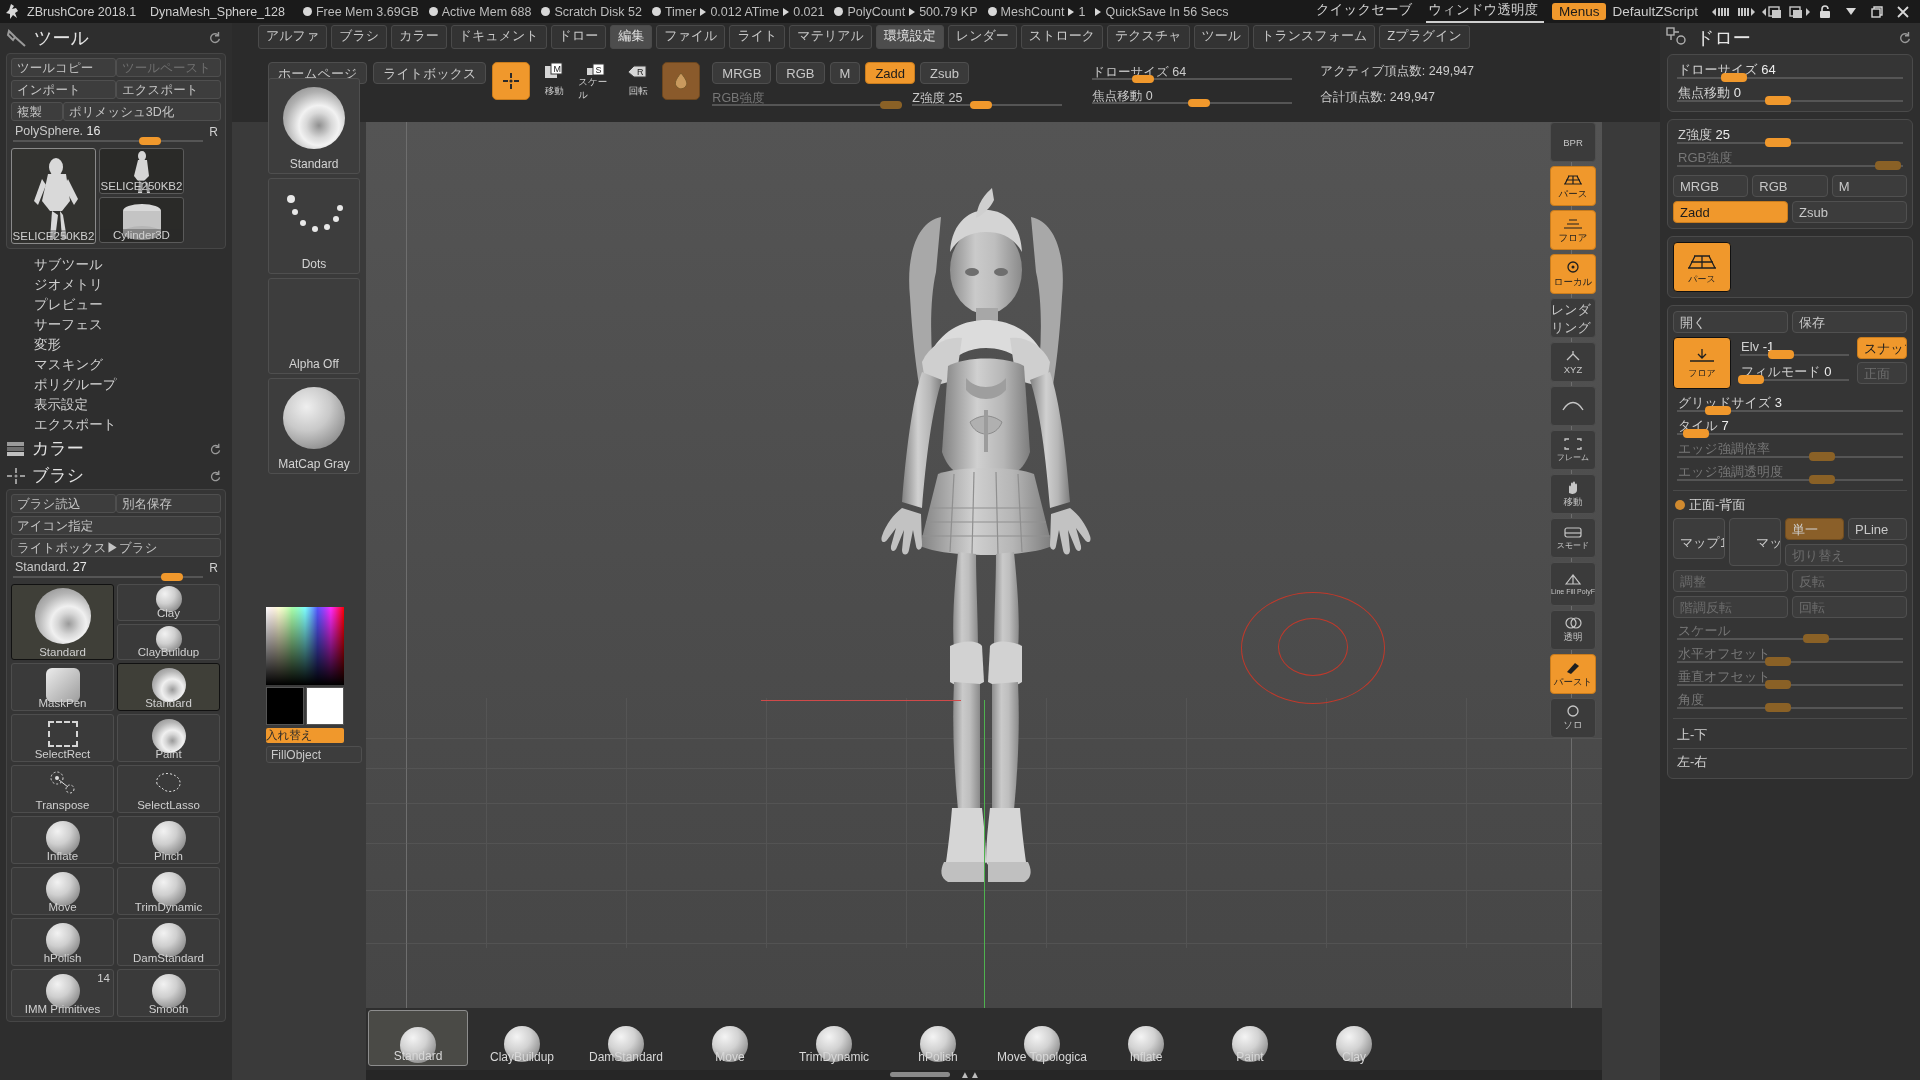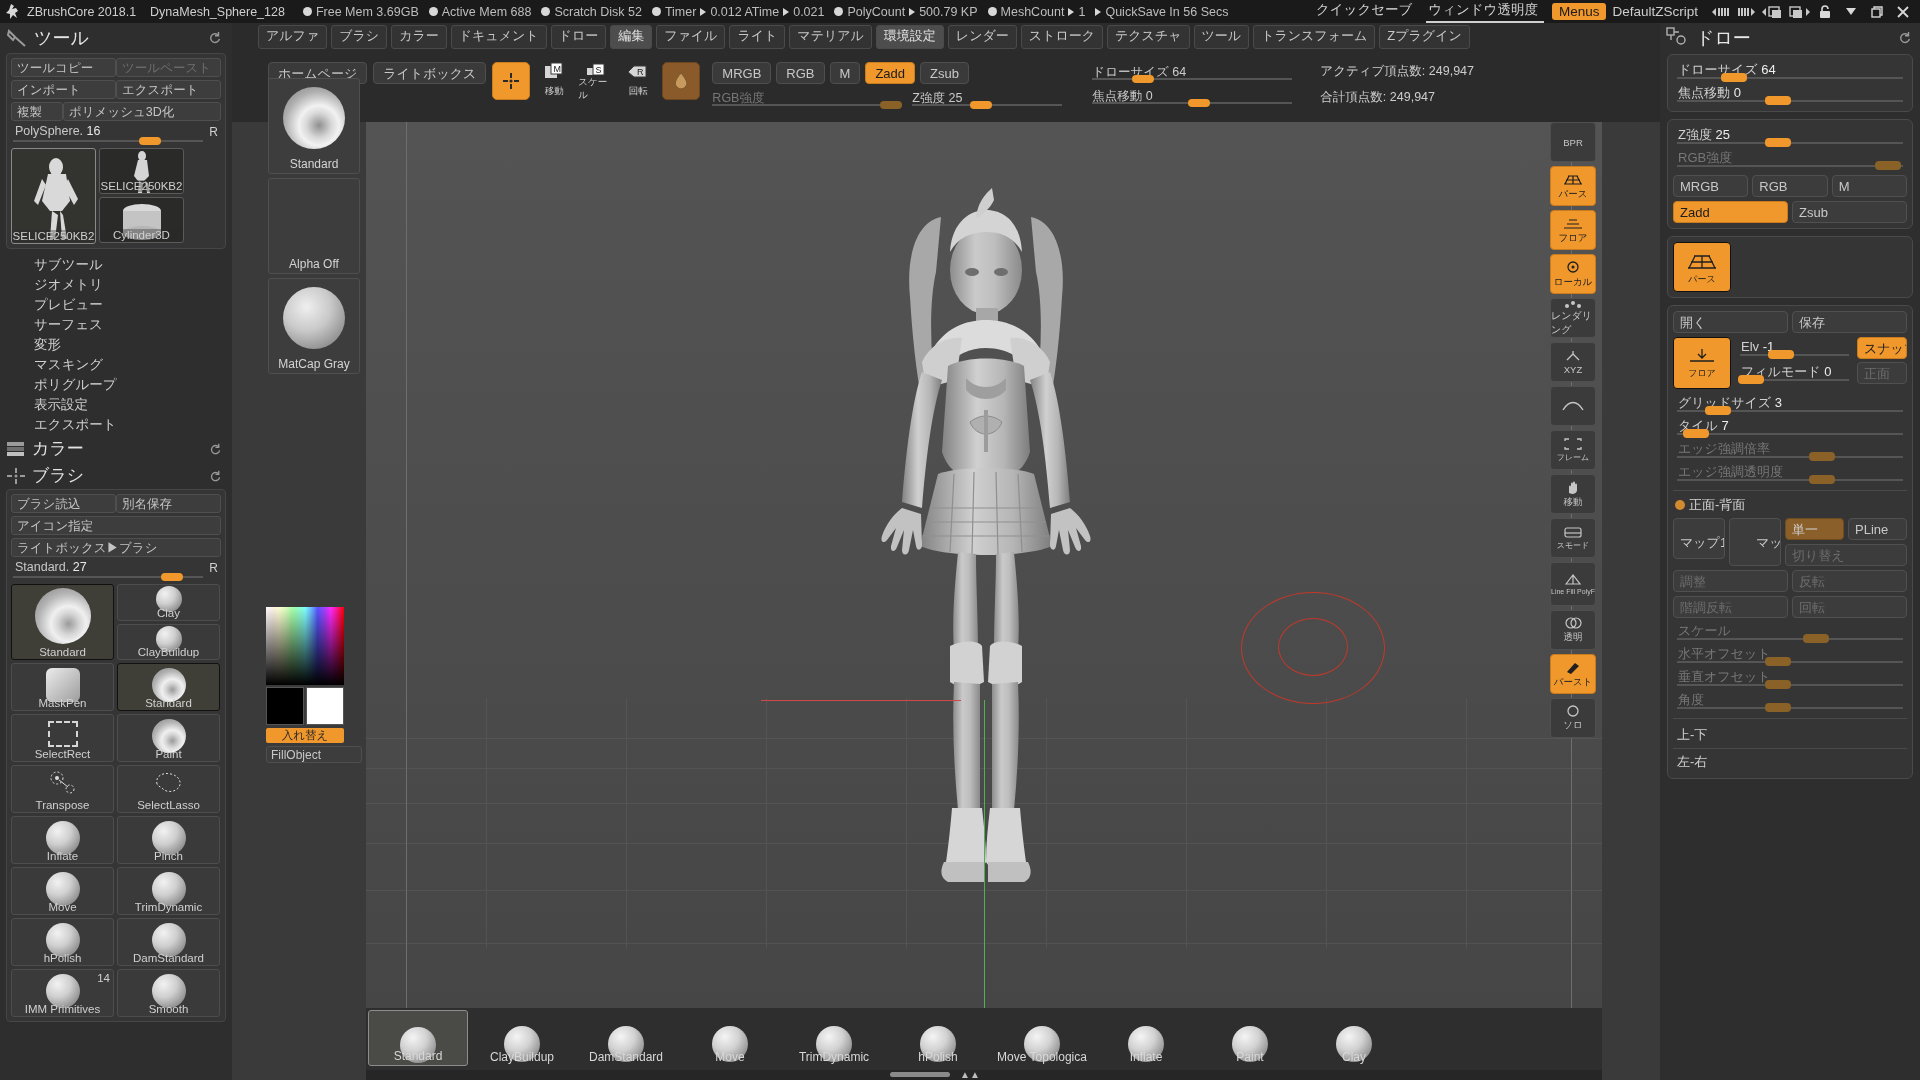--- a/index.html
+++ b/index.html
@@ -102,21 +102,21 @@
   .bcount{ position:absolute; right:3px; top:2px; font-size:11.5px; color:#d0d0d0;}
 
   
   .cpick{ width:78px; height:78px; margin:3px 0 0 0;
      background:
        linear-gradient(to bottom, rgba(0,0,0,0) 0%, rgba(0,0,0,1) 100%),
        linear-gradient(to right, #ffffff 0%, rgba(255,255,255,0) 100%),
        linear-gradient(to right, #ff0000 0%, #ffff00 16%, #00ff00 33%, #00ffff 50%, #0000ff 66%, #ff00ff 83%, #ff0000 100%);
   }
   .cswatch{ width:38px;height:38px;}
-  .alt-btn{ width:78px; height:15px; background:#f0982c; color:#2a2a2a; font-size:11.5px; text-align:center; line-height:15px; border-radius:2px; margin-top:3px;}
+  .alt-btn{ width:78px; height:15px; background:#f0982c; color:#2a2a2a; font-size:11.5px; text-align:left; line-height:15px; border-radius:2px; margin-top:3px;}
 
   
   .canvaswrap{ position:absolute; left:366px; top:122px; width:1236px; height:886px; background:#4a4a4a;}
   .canvasbg{ position:absolute; inset:0; background:linear-gradient(to bottom,#545454 0%,#4c4c4c 55%,#464646 100%);}
   .vline{ position:absolute; top:0; bottom:0; width:1px; background:#6e6e6e;}
   .floor{ position:absolute; left:0; right:0; bottom:60px; height:250px; overflow:hidden; opacity:.5;}
   .floor i{ position:absolute; left:0; right:0; height:1px; background:#5f5f5f;}
   .floor b{ position:absolute; top:0; bottom:0; width:1px; background:#5f5f5f;}
   .axisred{ position:absolute; height:1px; background:#d04a4a;}
   .axisgreen{ position:absolute; width:1px; background:#4fb24f;}
@@ -658,20 +658,34 @@
     <div class="alt-btn">入れ替え</div>
     <div style="margin-top:3px;height:17px;line-height:16px;background:#3d3d3d;border:1px solid #4f4f4f;border-radius:3px;font-size:12px;color:#c8c8c8;padding-left:4px;">FillObject</div>
   </div>
 
   <div class="docstrip">
     <div class="dcell">
       <span class="dsphere"></span>
       <span class="dn">Standard</span>
     </div>
     <div class="dcell">
+      <svg width="92" height="70" style="position:absolute;left:0;top:6px;">
+        <g fill="#e8e8e8">
+            <circle cx="22" cy="14" r="4"></circle>
+            <circle cx="26" cy="27" r="3"></circle>
+            <circle cx="34" cy="38" r="3"></circle>
+            <circle cx="46" cy="44" r="3"></circle>
+            <circle cx="58" cy="42" r="3"></circle>
+            <circle cx="67" cy="34" r="3"></circle>
+            <circle cx="71" cy="23" r="3"></circle>
+          </g>
+      </svg>
+      <span class="dn">Dots</span>
+    </div>
+    <div class="dcell">
       <span class="dn">Alpha Off</span>
     </div>
     <div class="dcell">
       <span class="dsphere flat"></span>
       <span class="dn">MatCap Gray</span>
     </div>
   </div>
 
   <div class="canvaswrap">
     <div class="canvasbg"></div>
@@ -806,21 +820,21 @@
         <span>ローカル</span>
       </div>
       <div class="sideicon">
         <svg width="22" height="14">
             <g fill="#c6c6c6">
               <circle cx="5" cy="7" r="2"></circle>
               <circle cx="11" cy="4" r="2"></circle>
               <circle cx="17" cy="7" r="2"></circle>
             </g>
           </svg>
-        <span style="font-size:10px;font-family:Liberation Serif, serif;">レンダリング</span>
+        <span style="font-size:13px;font-family:Liberation Serif, serif;">レンダリング</span>
       </div>
       <div class="sideicon">
         <svg width="18" height="14">
             <g stroke="#c6c6c6" stroke-width="1.3">
               <path d="M3 11 L9 5 M9 5 L15 11 M9 5 V2"></path>
             </g>
           </svg>
         <span>XYZ</span>
       </div>
       <div class="sideicon">

